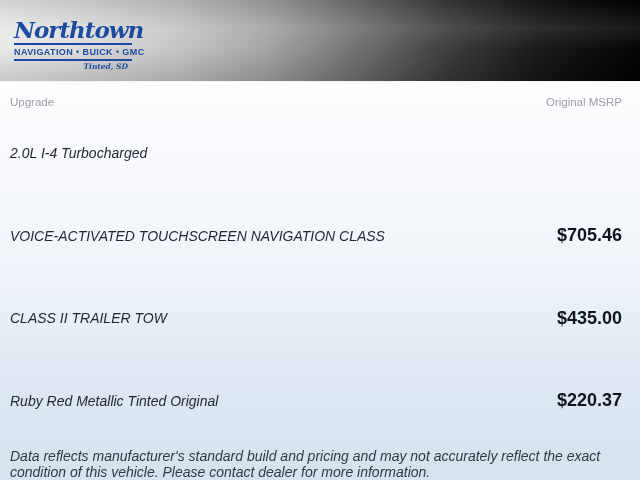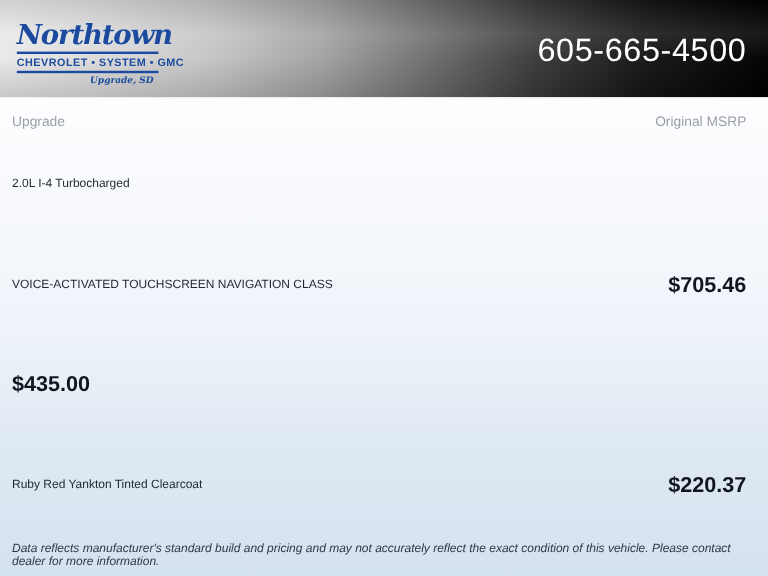--- a/index.html
+++ b/index.html
@@ -70,67 +70,67 @@
     height: 30px; flex: 0 0 30px;
     color: #99a0aa; font-size: 11.5px;
   }
 
   .rows { flex: 1 1 auto; display: flex; flex-direction: column; }
   .row {
     flex: 1 1 0;
     display: flex; justify-content: space-between; align-items: center;
     padding: 0 18px 0 10px;
   }
-  .row-name  { color: #1e2633; font-size: 10px; }
+  .row-name  { color: #1e2633; font-size: 14px; font-style: italic; }
   .row-price { color: #10151f; font-size: 18px; font-weight: bold; }
 
   
   .footer {
     flex: 0 0 34px;
     padding: 6px 18px 0 10px;
     font-style: italic;
-    font-size: 10px;
+    font-size: 14px;
     color: #2e3947;
   }
 </style>
 </head>
 <body>
 
 <div class="page">
 
   <div class="header">
     <div class="logo">
       <div class="logo-script">Northtown</div>
       <div class="logo-rule"></div>
-      <div class="logo-makes">CHEVROLET • SYSTEM • GMC</div>
+      <div class="logo-makes">NAVIGATION • BUICK • GMC</div>
       <div class="logo-rule2"></div>
-      <div class="logo-city">Upgrade, SD</div>
+      <div class="logo-city">Tinted, SD</div>
     </div>
-    <div class="phone">605-665-4500</div>
   </div>
 
   <div class="table">
     <div class="col-headers">
       <span>Upgrade</span>
       <span>Original MSRP</span>
     </div>
 
     <div class="rows">
       <div class="row">
         <span class="row-name">2.0L I-4 Turbocharged</span>
       </div>
       <div class="row">
         <span class="row-name">VOICE-ACTIVATED TOUCHSCREEN NAVIGATION CLASS</span>
         <span class="row-price">$705.46</span>
       </div>
       <div class="row">
+        <span class="row-name">CLASS II TRAILER TOW</span>
         <span class="row-price">$435.00</span>
       </div>
       <div class="row">
-        <span class="row-name">Ruby Red Yankton Tinted Clearcoat</span>
+        <span class="row-name">Ruby Red Metallic Tinted Original</span>
         <span class="row-price">$220.37</span>
       </div>
     </div>
   </div>
 
   <div class="footer">Data reflects manufacturer's standard build and pricing and may not accurately reflect the exact condition of this vehicle. Please contact dealer for more information.</div>
 
 </div>
 
 </body></html>

